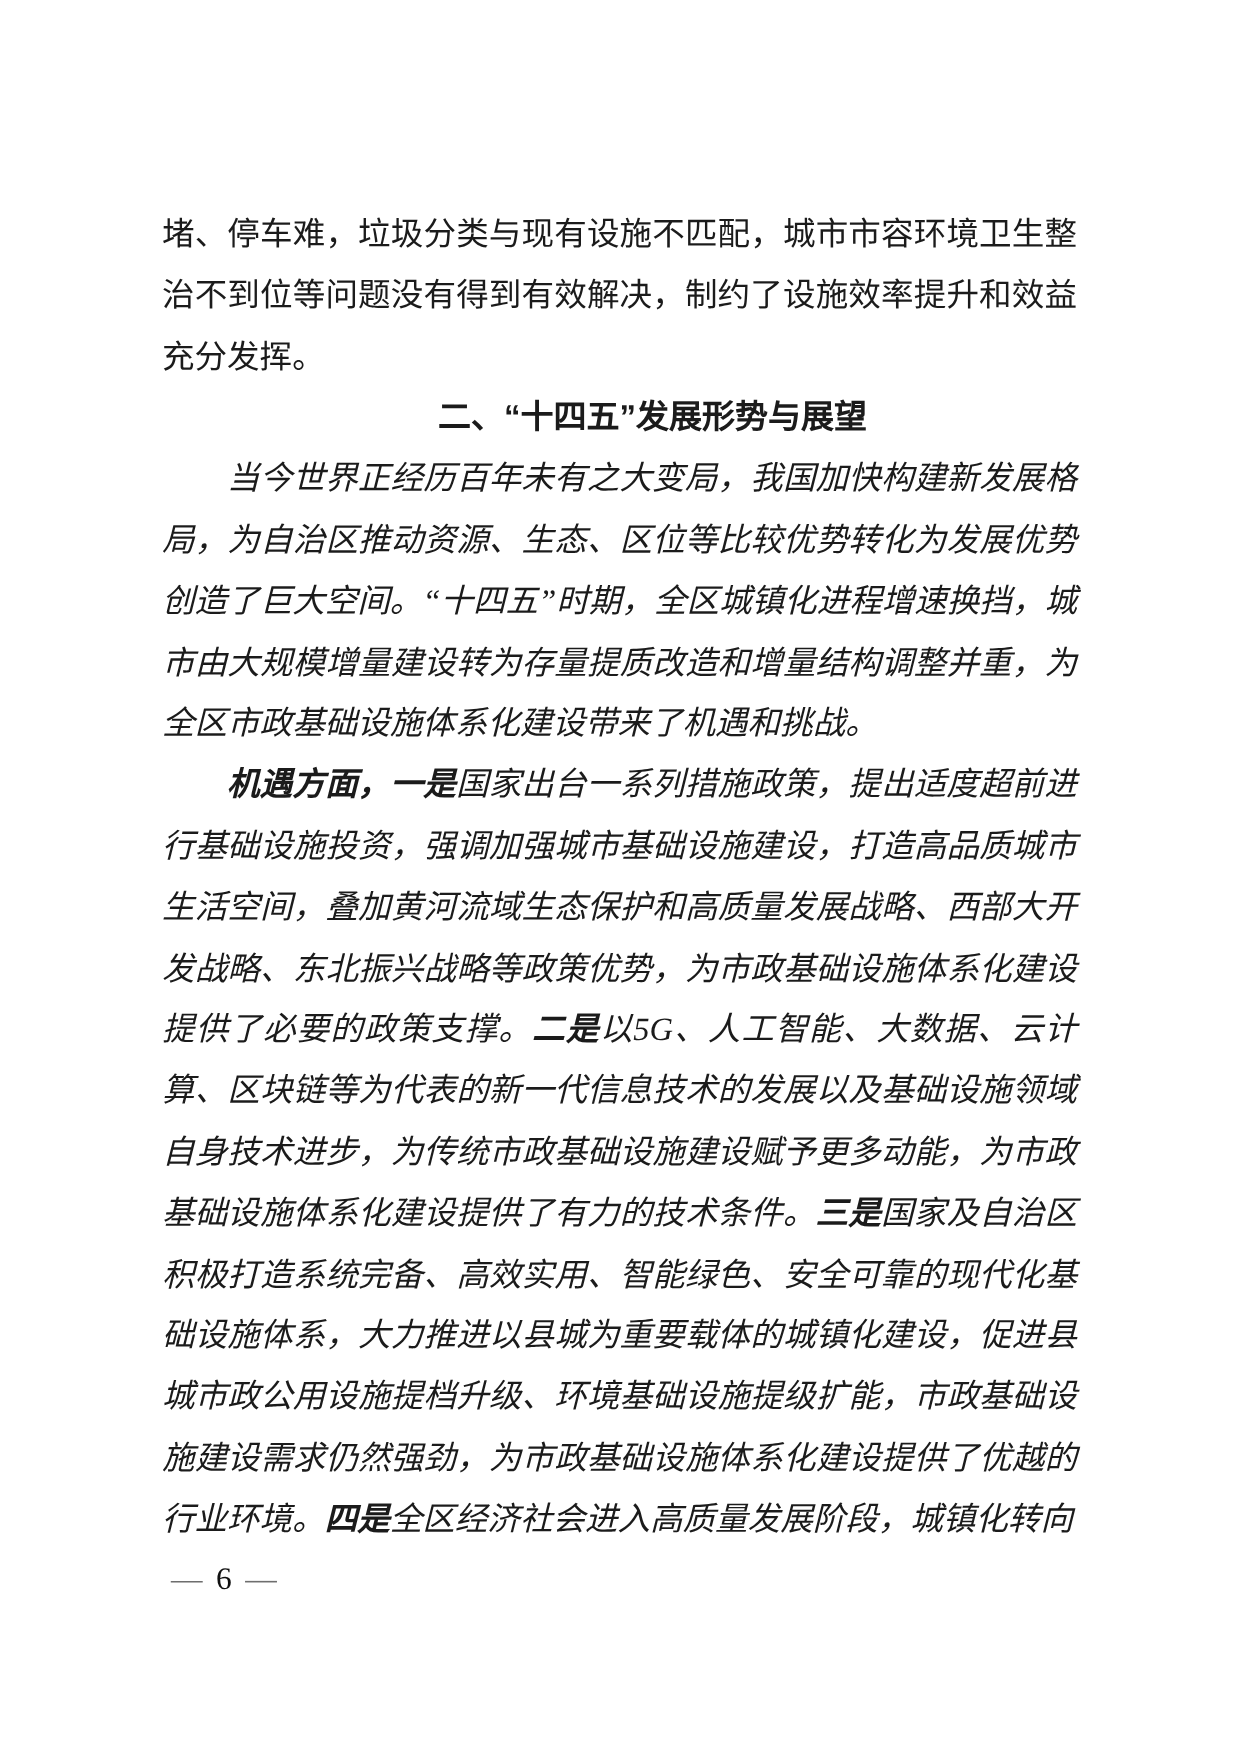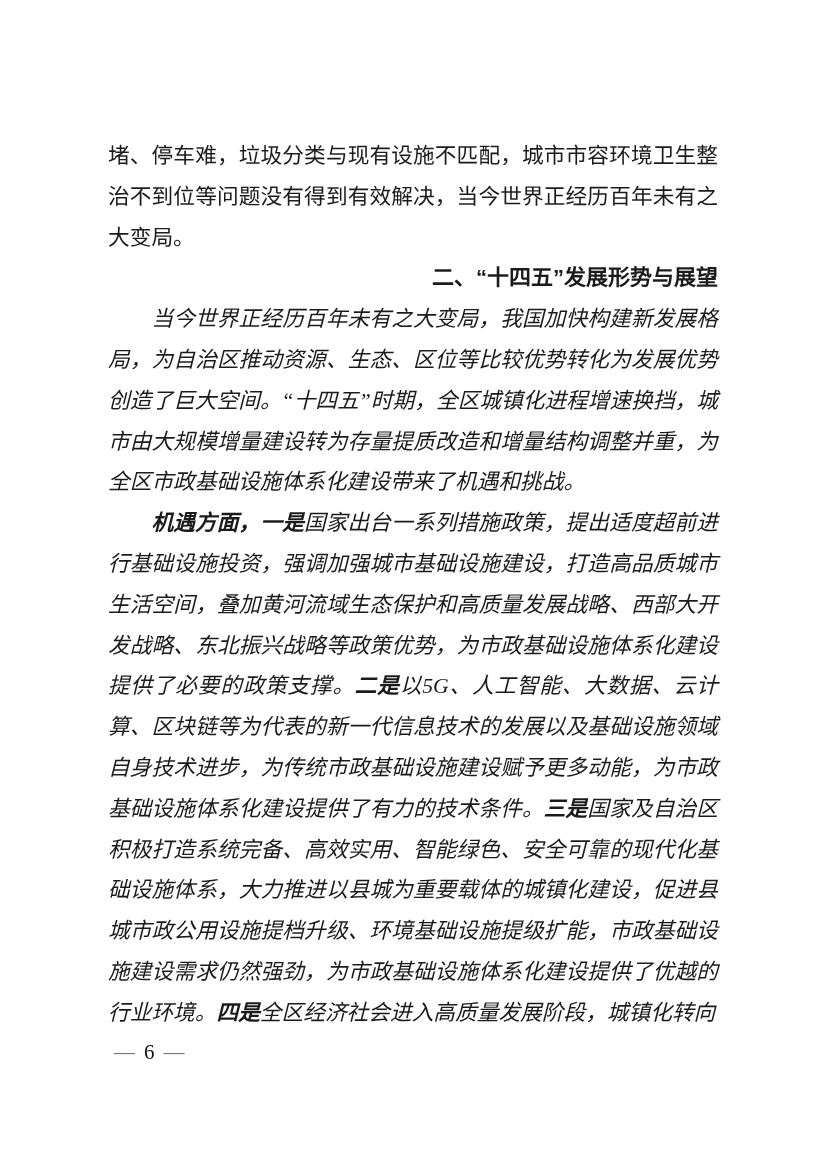--- a/index.html
+++ b/index.html
@@ -36,21 +36,21 @@
     font-style: italic;
   }
   .heading {
     margin: 0;
     padding: 0;
     font-size: 22px;
     line-height: 40.8px;
     font-weight: bold;
     font-family: "Liberation Sans", "DejaVu Sans", sans-serif;
     text-indent: 2em;
-    text-align: right;
+    text-align: center;
   }
   .bold {
     font-weight: bold;
     font-family: "Liberation Sans", "DejaVu Sans", sans-serif;
   }
   .footer {
     position: absolute;
     left: 114px;
     top: 1040px;
     font-size: 21px;
@@ -63,20 +63,20 @@
   .footer .num {
     color: #111111;
     margin: 0 9px;
   }
 </style>
 </head>
 <body>
 
 <div class="page">
   <div class="content">
-    <p class="para">堵、停车难，垃圾分类与现有设施不匹配，城市市容环境卫生整治不到位等问题没有得到有效解决，当今世界正经历百年未有之大变局。</p>
+    <p class="para">堵、停车难，垃圾分类与现有设施不匹配，城市市容环境卫生整治不到位等问题没有得到有效解决，制约了设施效率提升和效益充分发挥。</p>
     <h2 class="heading">二、“十四五”发展形势与展望</h2>
     <p class="para indent">当今世界正经历百年未有之大变局，我国加快构建新发展格局，为自治区推动资源、生态、区位等比较优势转化为发展优势创造了巨大空间。“十四五”时期，全区城镇化进程增速换挡，城市由大规模增量建设转为存量提质改造和增量结构调整并重，为全区市政基础设施体系化建设带来了机遇和挑战。</p>
     <p class="para indent"><span class="bold">机遇方面，</span><span class="bold">一是</span><span>国家出台一系列措施政策，提出适度超前进行基础设施投资，强调加强城市基础设施建设，打造高品质城市生活空间，叠加黄河流域生态保护和高质量发展战略、西部大开发战略、东北振兴战略等政策优势，为市政基础设施体系化建设提供了必要的政策支撑。</span><span class="bold">二是</span><span>以5G、人工智能、大数据、云计算、区块链等为代表的新一代信息技术的发展以及基础设施领域自身技术进步，为传统市政基础设施建设赋予更多动能，为市政基础设施体系化建设提供了有力的技术条件。</span><span class="bold">三是</span><span>国家及自治区积极打造系统完备、高效实用、智能绿色、安全可靠的现代化基础设施体系，大力推进以县城为重要载体的城镇化建设，促进县城市政公用设施提档升级、环境基础设施提级扩能，市政基础设施建设需求仍然强劲，为市政基础设施体系化建设提供了优越的行业环境。</span><span class="bold">四是</span><span>全区经济社会进入高质量发展阶段，城镇化转向</span></p>
   </div>
 
   <div class="footer"><span class="dash">—</span><span class="num">6</span><span class="dash">—</span></div>
 </div>
 
 </body></html>

